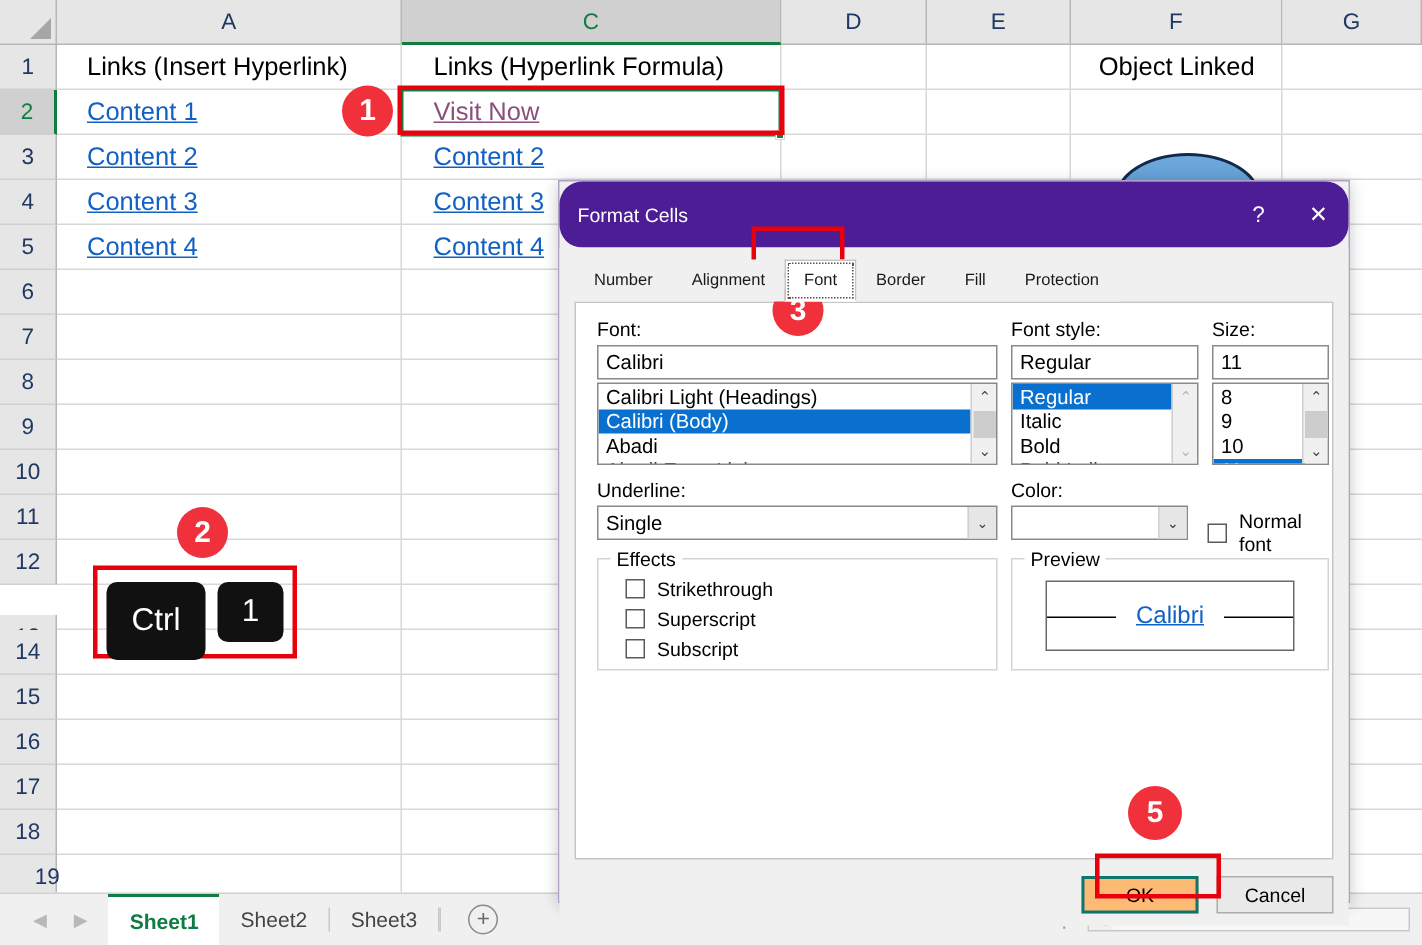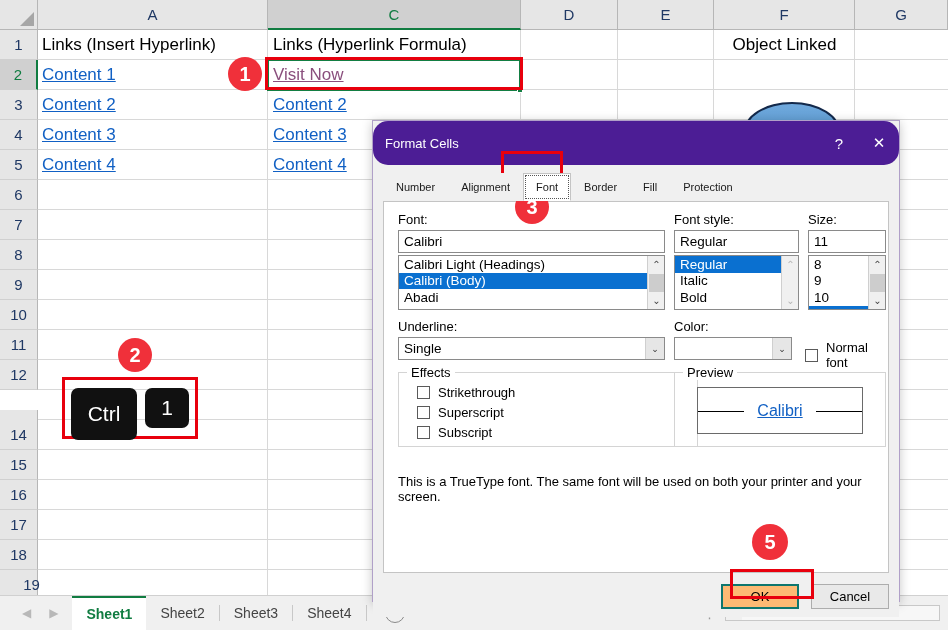--- a/index.html
+++ b/index.html
@@ -39,21 +39,21 @@
     font-size: 15px; color: #1f3864;
   }
   .rowhdr.sel { background: #d0d0d0; color: #107c41; border-right: 2px solid #107c41; }
 
   .cellgrid { position: absolute; left: 38px; top: 30px; right: 0; bottom: 35px; overflow: hidden; }
   .gline-h { position: absolute; left: 0; right: 0; height: 1px; background: #d8d8d8; }
   .gline-v { position: absolute; top: 0; bottom: 0; width: 1px; background: #d8d8d8; }
 
   .cell {
     position: absolute; display: flex; align-items: center;
-    padding-left: 4px; font-size: 17px; color: #000;
+    padding-left: 20px; font-size: 17px; color: #000;
     white-space: nowrap; font-family: "Liberation Sans", sans-serif;
   }
   .cell.link { color: #1160c4; text-decoration: underline; }
   .cell.link-visited { color: #8a4f7d; text-decoration: underline; }
 
   
   .sel-cell {
     position: absolute; border: 2px solid #137e43; pointer-events: none;
   }
   .sel-handle {
@@ -382,23 +382,20 @@
         <span>Sheet1</span>
       </div>
     <div class="tab">
         <span>Sheet2</span>
       </div>
     <div class="tab-sep"></div>
     <div class="tab">
         <span>Sheet3</span>
       </div>
     <div class="tab-sep"></div>
-    <div class="tab">
-        <span>Sheet4</span>
-      </div>
     <div class="tab-sep"></div>
     <div class="addsheet">
         <span>+</span>
       </div>
     <div class="hdots">⋮</div>
     <div class="hscroll">
       <div class="lbtn">◀</div>
     </div>
   </div>
 
@@ -518,21 +515,21 @@
         <div class="lbl" style="left:290px;top:117px;"><span>Color:</span></div>
         <div class="combo" style="left:290px;top:135px;width:118px;height:23px;">
           <span class="swatch" id="color-swatch" style="background: rgb(10, 102, 194);"></span>
           <span class="arrow">⌄</span>
         </div>
         <div class="cbrow" style="position:absolute;left:421px;top:138px;">
           <span class="cbox"></span>
           <span>Normal font</span>
         </div>
 
-        <div class="group" style="left:14px;top:170px;width:300px;height:75px;">
+        <div class="group" style="left:14px;top:170px;width:267px;height:75px;">
           <span class="group-title">Effects</span>
           <div class="cbrow" style="position:absolute;left:18px;top:12px;">
             <span class="cbox"></span>
             <span>Strikethrough</span>
           </div>
           <div class="cbrow" style="position:absolute;left:18px;top:32px;">
             <span class="cbox"></span>
             <span>Superscript</span>
           </div>
           <div class="cbrow" style="position:absolute;left:18px;top:52px;">
@@ -543,21 +540,20 @@
 
         <div class="group" style="left:290px;top:170px;width:212px;height:75px;">
           <span class="group-title">Preview</span>
           <div class="preview-inner">
             <div class="preview-rule" style="left:0;width:46px;"></div>
             <div class="preview-rule" style="right:0;width:46px;"></div>
             <span class="preview-text">Calibri</span>
           </div>
         </div>
 
-        <div class="ttype" style="left:14px;top:272px;"><span>This is a TrueType font.  The same font will be used on both your printer and your screen.</span></div>
       </div>
 
       <div class="btnrow">
         <div class="btn primary">
             <span>OK</span>
           </div>
         <div class="btn">
             <span>Cancel</span>
           </div>
       </div>

